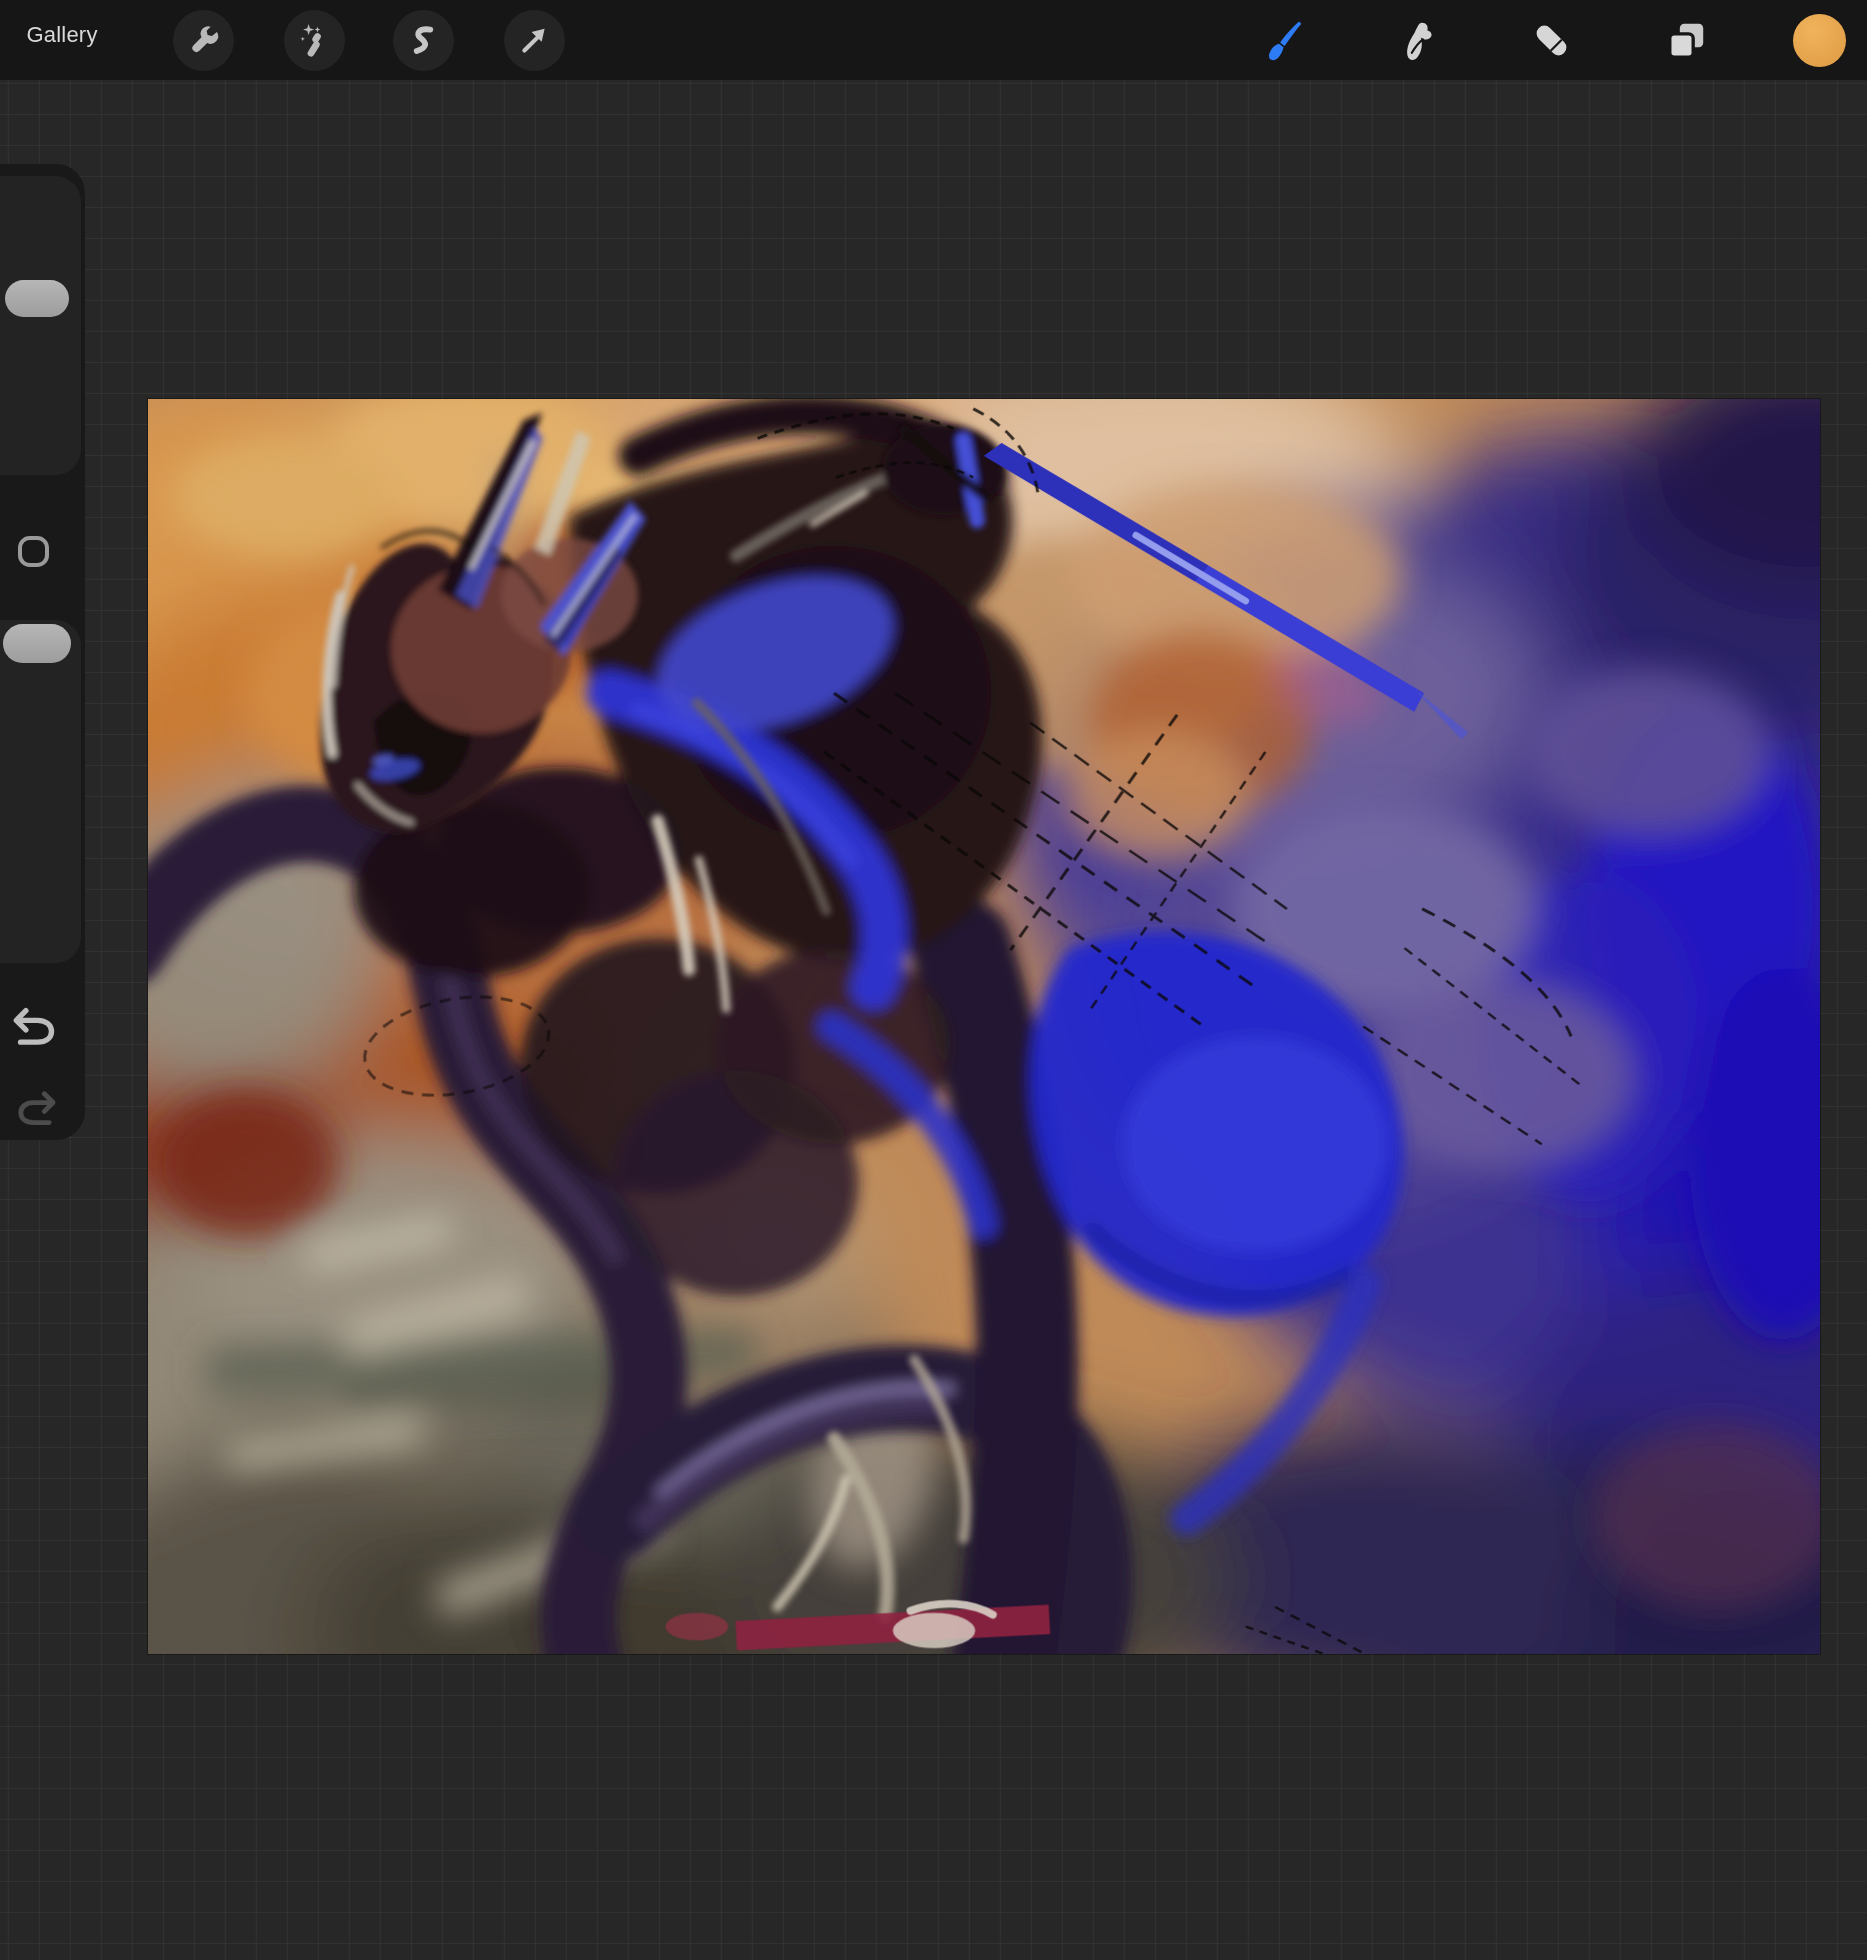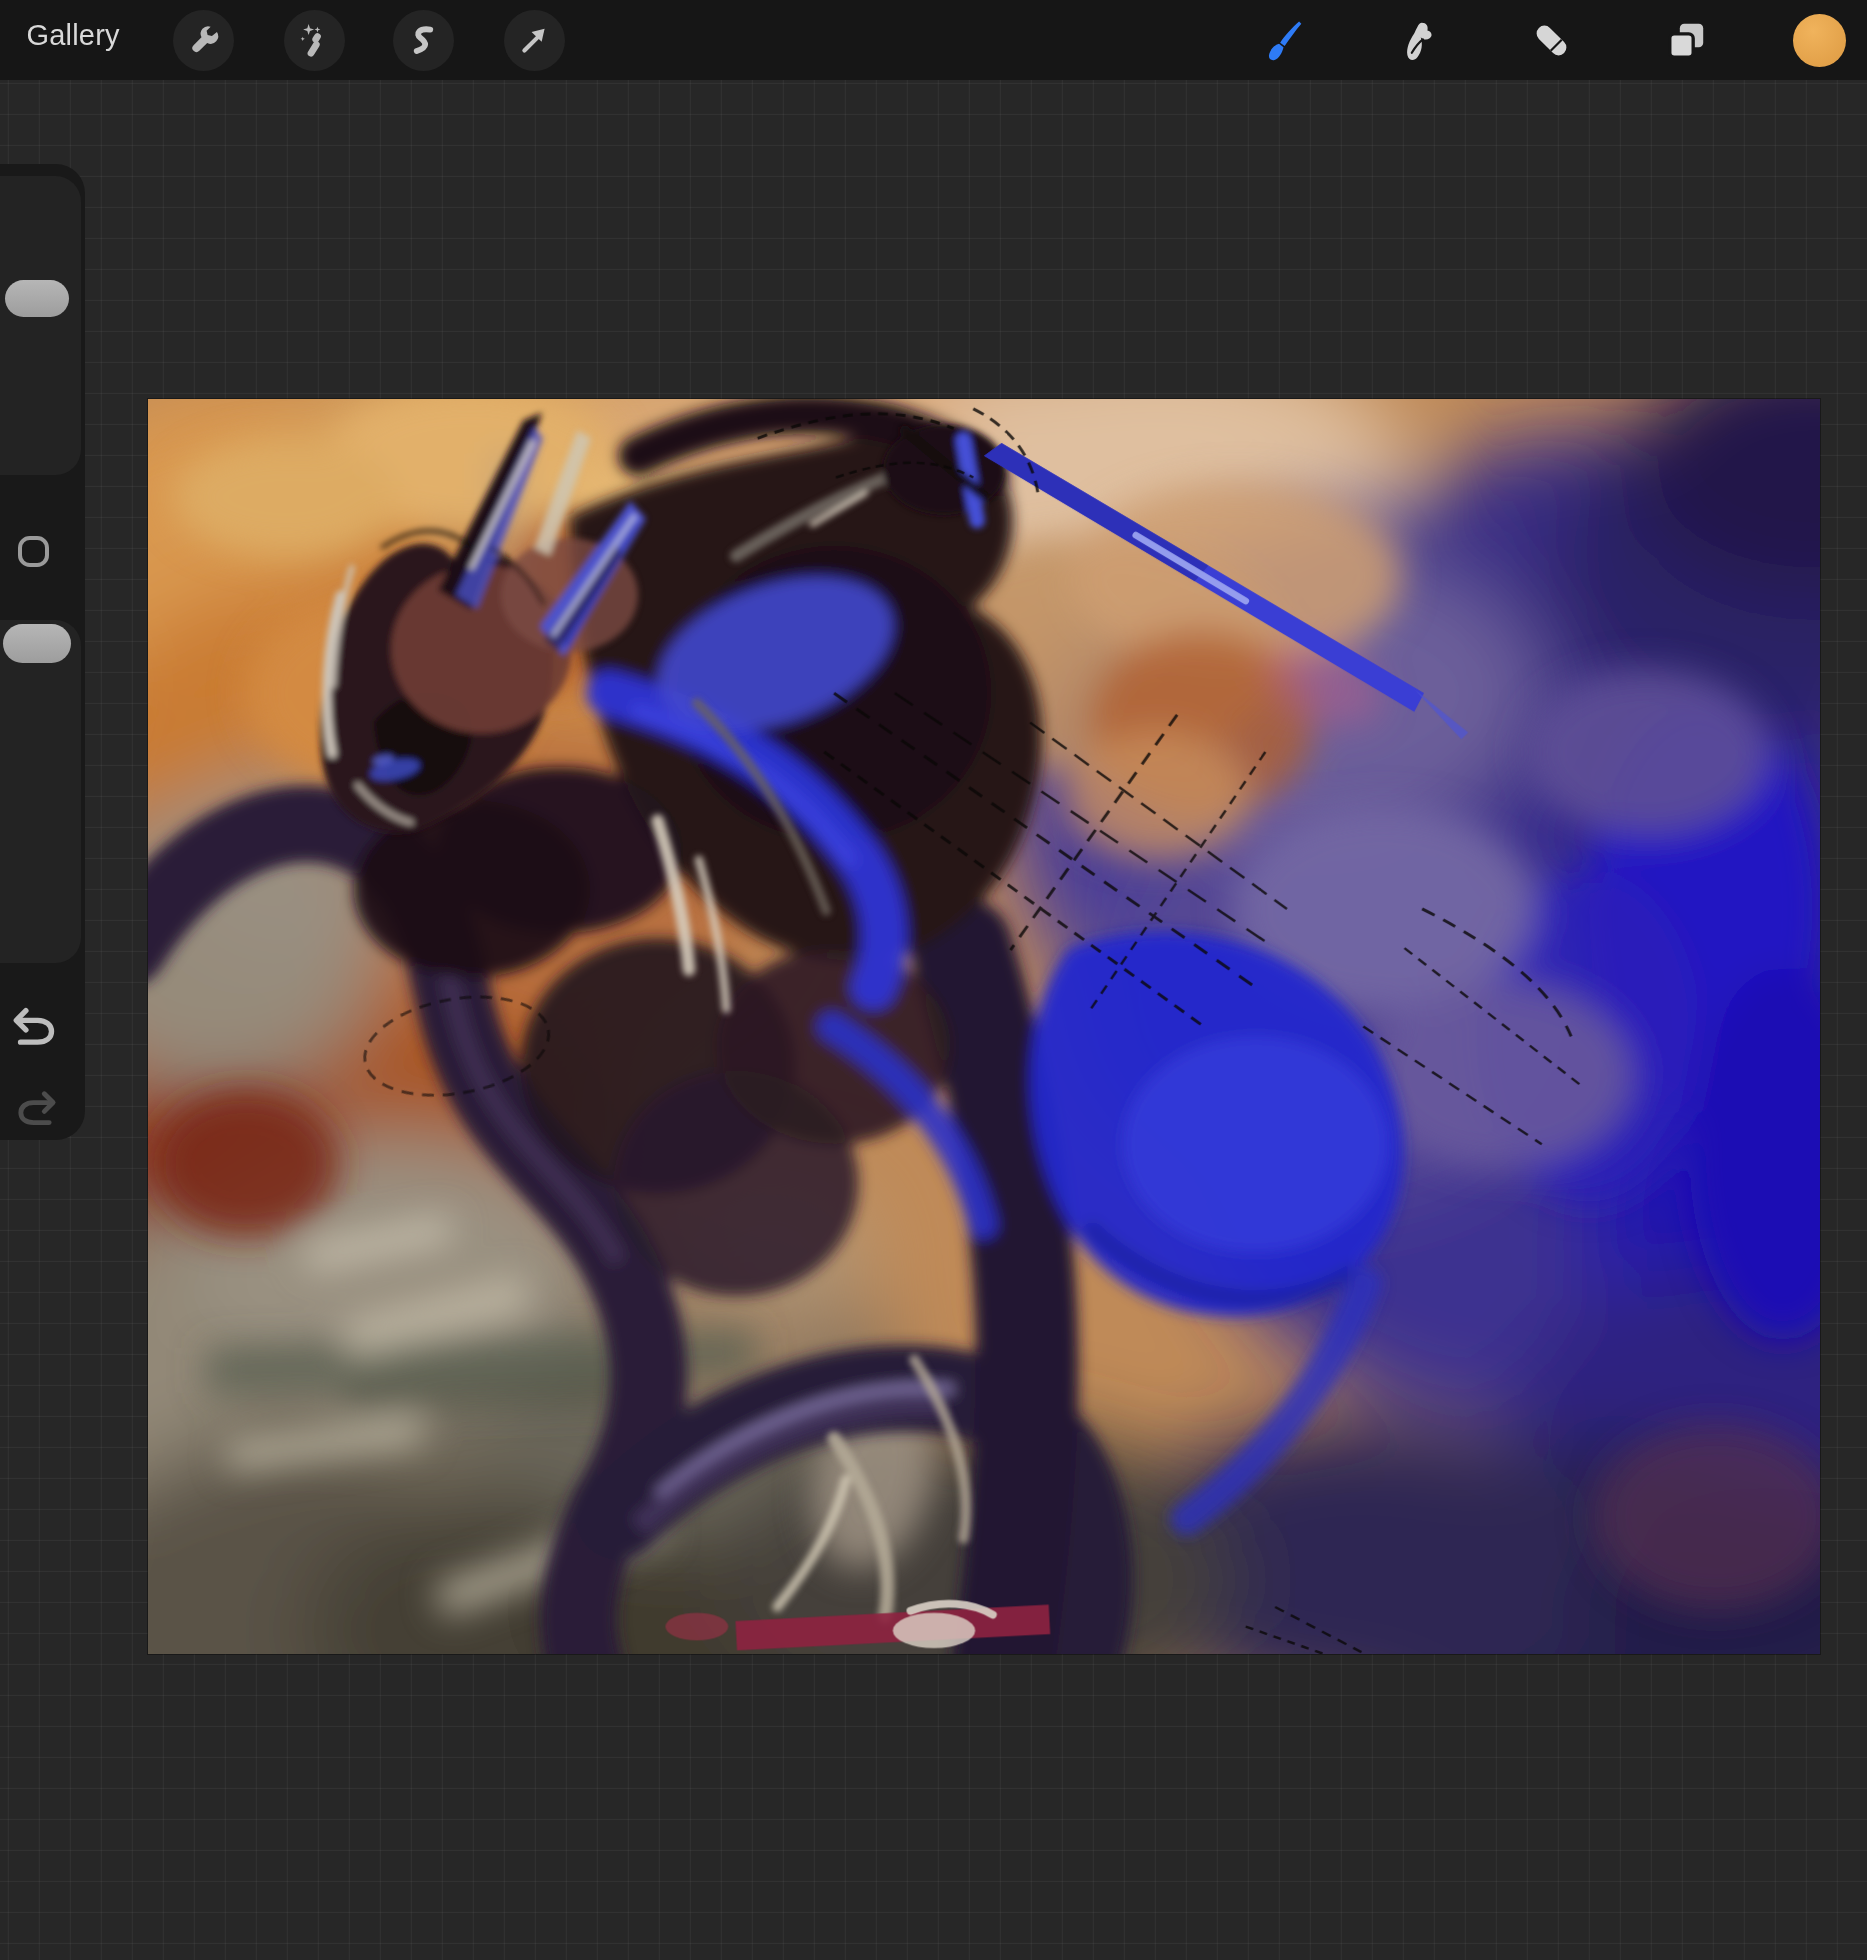--- a/index.html
+++ b/index.html
@@ -16,21 +16,21 @@
       linear-gradient(to bottom, rgba(255,255,255,0.05) 1px, transparent 1px);
     background-size:31px 31px;background-position:7.8px 2.9px;
   }
   
   .topbar{
     position:absolute;left:0;top:0;width:1867px;height:80px;
     background:#161616;z-index:30;
   }
   .gallery{
     position:absolute;left:26.5px;top:0;height:70px;display:flex;align-items:center;
-    color:#d9d9d9;font-size:29px;letter-spacing:0.2px;cursor:default;
+    color:#d9d9d9;font-size:22px;letter-spacing:0.2px;cursor:default;
   }
   .circle-btn{
     position:absolute;top:9.8px;width:61px;height:61px;border-radius:50%;
     background:#242424;display:flex;align-items:center;justify-content:center;
   }
   .flat-btn{
     position:absolute;top:15.7px;width:49px;height:49px;
     display:flex;align-items:center;justify-content:center;
   }
   .swatch{

